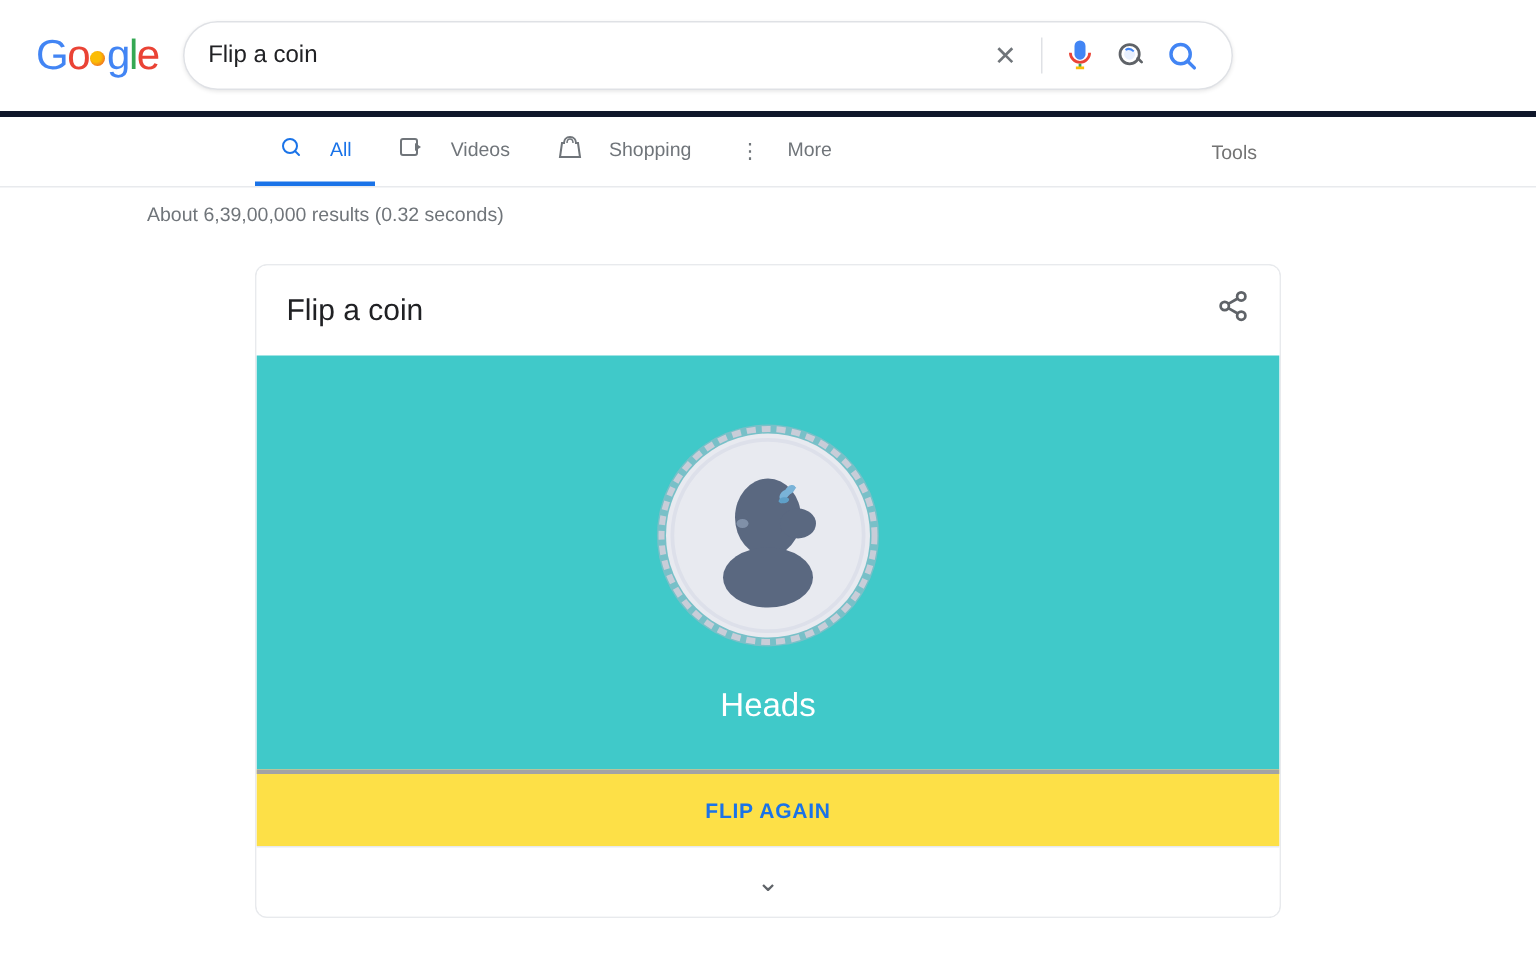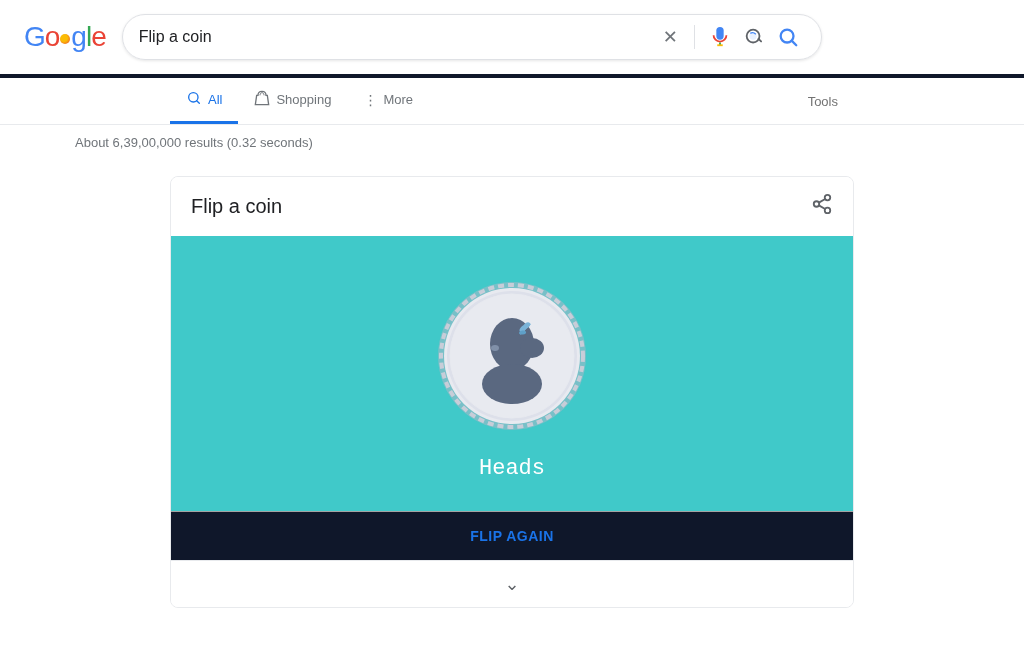--- a/index.html
+++ b/index.html
@@ -113,21 +113,21 @@
       display: flex;
       align-items: center;
       padding: 0 170px;
       border-bottom: 1px solid #e8eaed;
       gap: 0;
     }
 
     .nav-tab {
       display: flex;
       align-items: center;
-      gap: 6px;
+      gap: 18px;
       padding: 12px 16px;
       font-size: 13px;
       color: #70757a;
       cursor: pointer;
       text-decoration: none;
       border-bottom: 3px solid transparent;
       white-space: nowrap;
       justify-content: center;
     }
 
@@ -143,21 +143,21 @@
     .nav-tools {
       margin-left: auto;
       padding: 12px 16px;
       font-size: 13px;
       color: #737373;
       cursor: pointer;
     }
 
     
     .results-info {
-      padding: 10px 75px;
+      padding: 10px 98px;
       font-size: 13px;
       color: #70757a;
     }
 
     
     .main-content {
       padding: 16px 170px;
     }
 
     
@@ -189,44 +189,43 @@
     }
 
     
     .coin-area {
       background: #40c9c9;
       display: flex;
       flex-direction: column;
       align-items: center;
       justify-content: center;
       padding: 40px 20px 30px;
-      font-family: Liberation Mono, monospace;
     }
 
     
     .coin-illustration {
       width: 160px;
       height: 160px;
       position: relative;
       margin-bottom: 20px;
     }
 
     .coin-result-text {
       color: #fff;
       font-size: 22px;
       font-weight: 400;
     }
 
     
     .flip-again-btn {
       width: 100%;
       padding: 16px;
-      background: #0f172a;
+      background: #fde047;
       border: none;
-      border-top: 1px solid #a3a3a3;
+      border-top: 3px solid #a3a3a3;
       color: #1a73e8;
       font-size: 14px;
       font-weight: 700;
       letter-spacing: 0.5px;
       cursor: pointer;
       text-align: center;
     }
 
     
     .expand-section {
@@ -301,20 +300,29 @@
     <span class="nav-tab-icon">
       <svg width="16" height="16" viewBox="0 0 24 24">
         <circle cx="11" cy="11" r="7" stroke="#1a73e8" stroke-width="2" fill="none"></circle>
         <line x1="16" y1="16" x2="20" y2="20" stroke="#1a73e8" stroke-width="2" stroke-linecap="round"></line>
       </svg>
     </span>
     <span>All</span>
   </a>
 
 
+  <a class="nav-tab">
+    <span class="nav-tab-icon">
+      <svg width="16" height="16" viewBox="0 0 24 24">
+        <rect x="2" y="4" width="16" height="16" rx="2" stroke="#70757a" stroke-width="2" fill="none"></rect>
+        <polygon points="22,12 16,8 16,16" fill="#70757a"></polygon>
+      </svg>
+    </span>
+    <span>Videos</span>
+  </a>
 
   <a class="nav-tab">
     <span class="nav-tab-icon">
       <svg width="16" height="16" viewBox="0 0 24 24">
         <path d="M12 2 C8 2 6 5 6 8 H4 L2 22 H22 L20 8 H18 C18 5 16 2 12 2 Z" stroke="#70757a" stroke-width="2" fill="none"></path>
         <path d="M9 8 C9 5.5 10.5 4 12 4 C13.5 4 15 5.5 15 8" stroke="#70757a" stroke-width="1.5" fill="none"></path>
       </svg>
     </span>
     <span>Shopping</span>
   </a>

